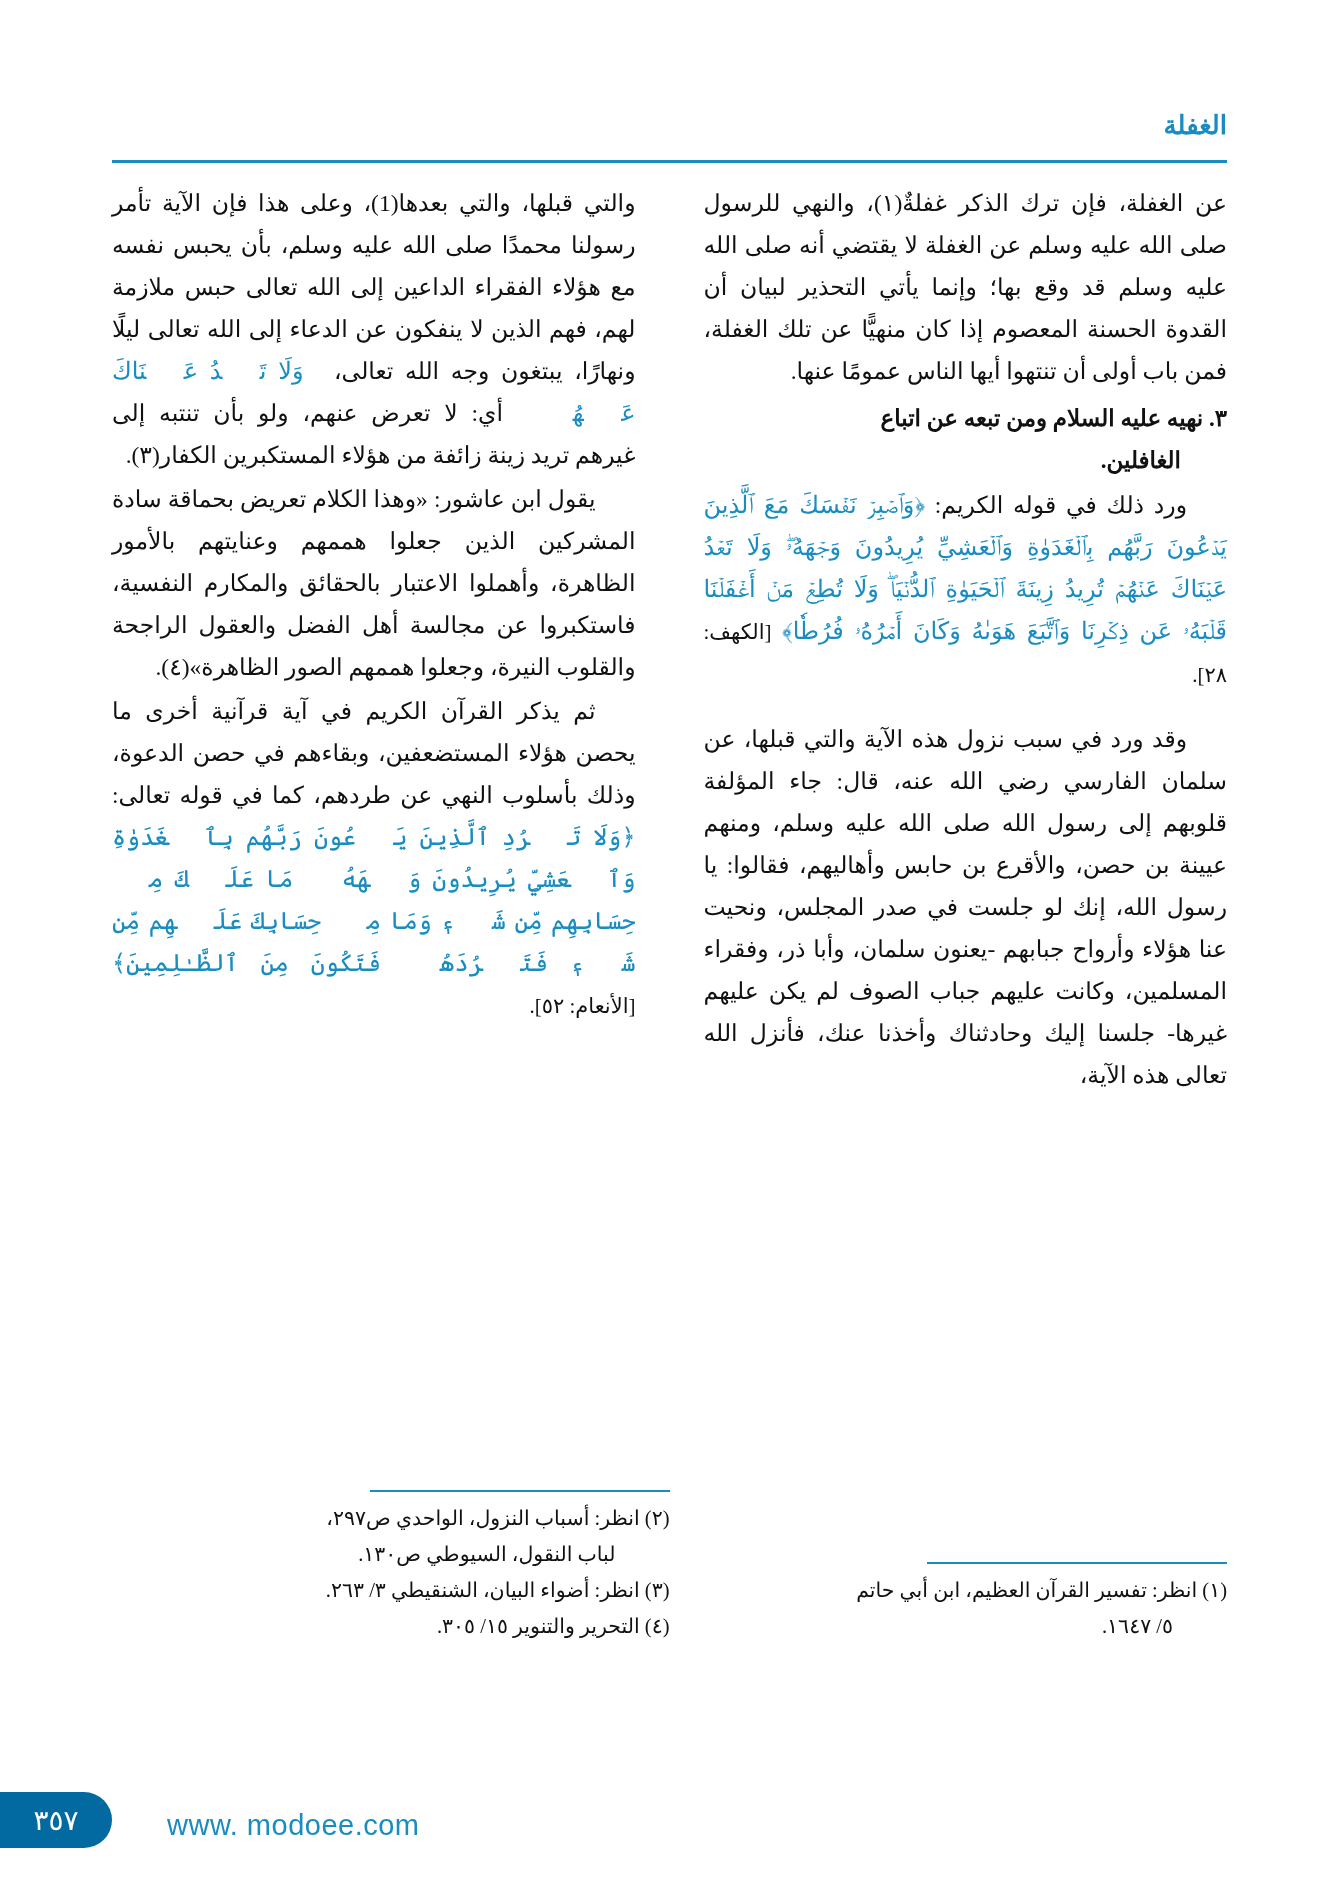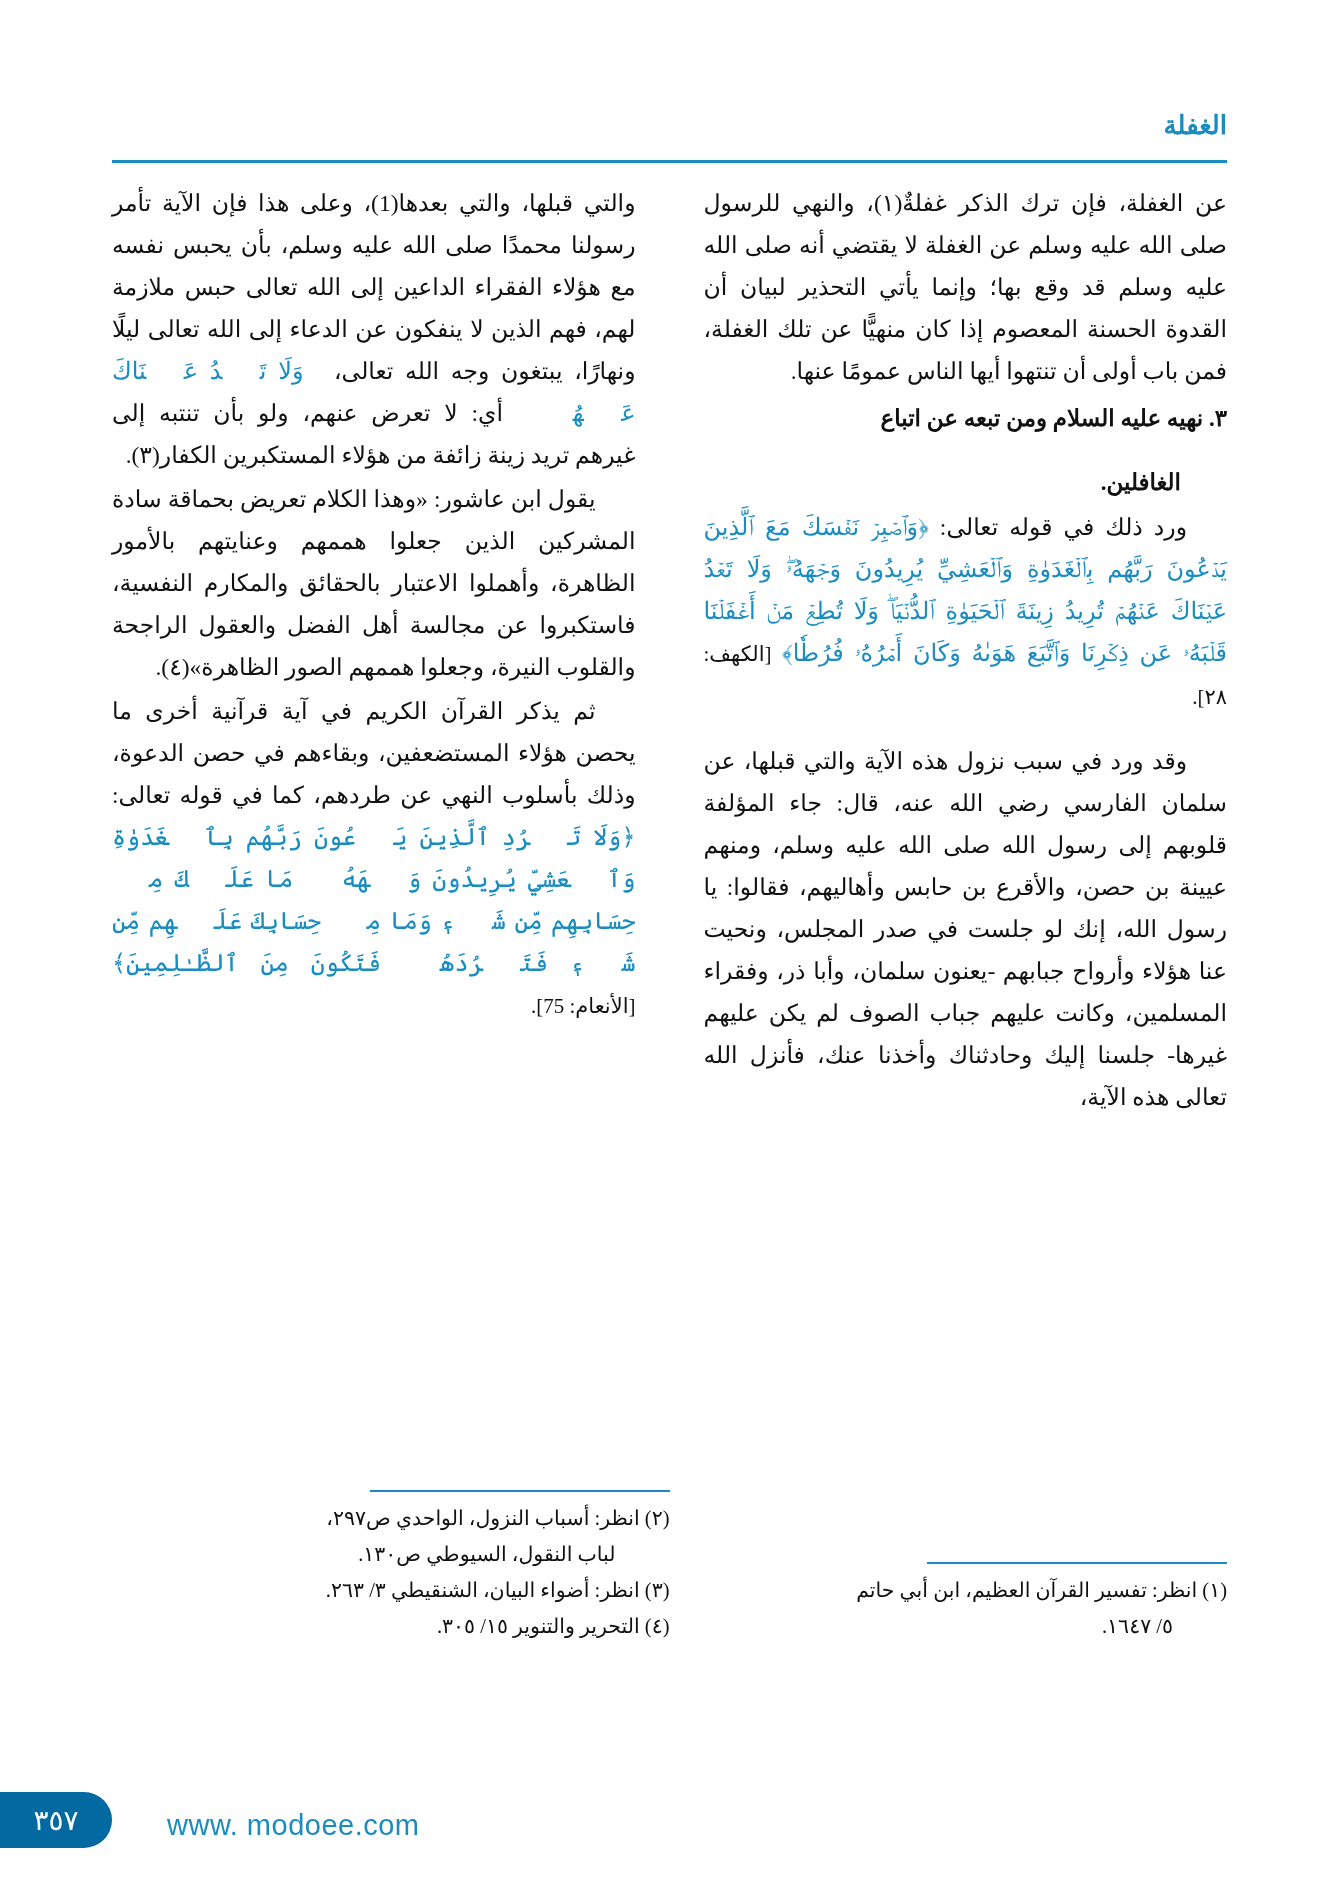--- a/index.html
+++ b/index.html
@@ -79,21 +79,20 @@
     margin: 6px 0 2px 0;
     font-size: 23px;
     line-height: 42px;
     font-weight: bold;
     color: #111111;
     text-align: right;
   }
   .heading-num .second-line {
     display: block;
     padding-right: 46px;
-    margin-top: 22px;
   }
 
   
   .quran {
     color: #1a8cbf;
     font-family: "Liberation Serif", "DejaVu Serif", serif;
     font-size: 24px;
     letter-spacing: 0.3px;
   }
   .ref {
@@ -177,21 +176,21 @@
 
       <p class="body">عن الغفلة، فإن ترك الذكر غفلةٌ(١)، والنهي للرسول صلى الله عليه وسلم عن الغفلة لا يقتضي أنه صلى الله عليه وسلم قد وقع بها؛ وإنما يأتي التحذير لبيان أن القدوة الحسنة المعصوم إذا كان منهيًّا عن تلك الغفلة، فمن باب أولى أن تنتهوا أيها الناس عمومًا عنها.</p>
 
       <div class="heading-num">
         <span>٣.</span>
         <span>نهيه عليه السلام ومن تبعه عن اتباع</span>
         <span class="second-line">الغافلين.</span>
       </div>
 
       <p class="body indent">
-        <span>ورد ذلك في قوله تعالى:</span>
+        <span>ورد ذلك في قوله الكريم:</span>
         <span class="quran">﴿وَٱصۡبِرۡ نَفۡسَكَ مَعَ ٱلَّذِينَ يَدۡعُونَ رَبَّهُم بِٱلۡغَدَوٰةِ وَٱلۡعَشِيِّ يُرِيدُونَ وَجۡهَهُۥۖ وَلَا تَعۡدُ عَيۡنَاكَ عَنۡهُمۡ تُرِيدُ زِينَةَ ٱلۡحَيَوٰةِ ٱلدُّنۡيَاۖ وَلَا تُطِعۡ مَنۡ أَغۡفَلۡنَا قَلۡبَهُۥ عَن ذِكۡرِنَا وَٱتَّبَعَ هَوَىٰهُ وَكَانَ أَمۡرُهُۥ فُرُطٗا﴾</span>
         <span class="ref">[الكهف: ٢٨].</span>
       </p>
 
       <p class="body indent" style="margin-top:22px;">وقد ورد في سبب نزول هذه الآية والتي قبلها، عن سلمان الفارسي رضي الله عنه، قال: جاء المؤلفة قلوبهم إلى رسول الله صلى الله عليه وسلم، ومنهم عيينة بن حصن، والأقرع بن حابس وأهاليهم، فقالوا: يا رسول الله، إنك لو جلست في صدر المجلس، ونحيت عنا هؤلاء وأرواح جبابهم -يعنون سلمان، وأبا ذر، وفقراء المسلمين، وكانت عليهم جباب الصوف لم يكن عليهم غيرها- جلسنا إليك وحادثناك وأخذنا عنك، فأنزل الله تعالى هذه الآية،</p>
 
       <div class="footnotes">
         <div class="fn-rule"></div>
         <p class="fnote">
           <span>(١)</span>
@@ -207,21 +206,21 @@
         <span>والتي قبلها، والتي بعدها(1)، وعلى هذا فإن الآية تأمر رسولنا محمدًا صلى الله عليه وسلم، بأن يحبس نفسه مع هؤلاء الفقراء الداعين إلى الله تعالى حبس ملازمة لهم، فهم الذين لا ينفكون عن الدعاء إلى الله تعالى ليلًا ونهارًا، يبتغون وجه الله تعالى،</span>
         <span class="quran">﴿وَلَا تَعۡدُ عَيۡنَاكَ عَنۡهُمۡ﴾</span>
         <span>أي: لا تعرض عنهم، ولو بأن تنتبه إلى غيرهم تريد زينة زائفة من هؤلاء المستكبرين الكفار(٣).</span>
       </p>
 
       <p class="body indent">يقول ابن عاشور: «وهذا الكلام تعريض بحماقة سادة المشركين الذين جعلوا هممهم وعنايتهم بالأمور الظاهرة، وأهملوا الاعتبار بالحقائق والمكارم النفسية، فاستكبروا عن مجالسة أهل الفضل والعقول الراجحة والقلوب النيرة، وجعلوا هممهم الصور الظاهرة»(٤).</p>
 
       <p class="body indent">
         <span>ثم يذكر القرآن الكريم في آية قرآنية أخرى ما يحصن هؤلاء المستضعفين، وبقاءهم في حصن الدعوة، وذلك بأسلوب النهي عن طردهم، كما في قوله تعالى:</span>
         <span class="quran">﴿وَلَا تَطۡرُدِ ٱلَّذِينَ يَدۡعُونَ رَبَّهُم بِٱلۡغَدَوٰةِ وَٱلۡعَشِيِّ يُرِيدُونَ وَجۡهَهُۥۖ مَا عَلَيۡكَ مِنۡ حِسَابِهِم مِّن شَيۡءٖ وَمَا مِنۡ حِسَابِكَ عَلَيۡهِم مِّن شَيۡءٖ فَتَطۡرُدَهُمۡ فَتَكُونَ مِنَ ٱلظَّـٰلِمِينَ﴾</span>
-        <span class="ref">[الأنعام: 75].</span>
+        <span class="ref">[الأنعام: ٥٢].</span>
       </p>
 
       <div class="footnotes">
         <div class="fn-rule left-col"></div>
 
         <p class="fnote">
           <span>(٢)</span>
           <span>انظر: أسباب النزول، الواحدي ص٢٩٧،</span>
         </p>
         <p class="fnote cont">لباب النقول، السيوطي ص١٣٠.</p>

